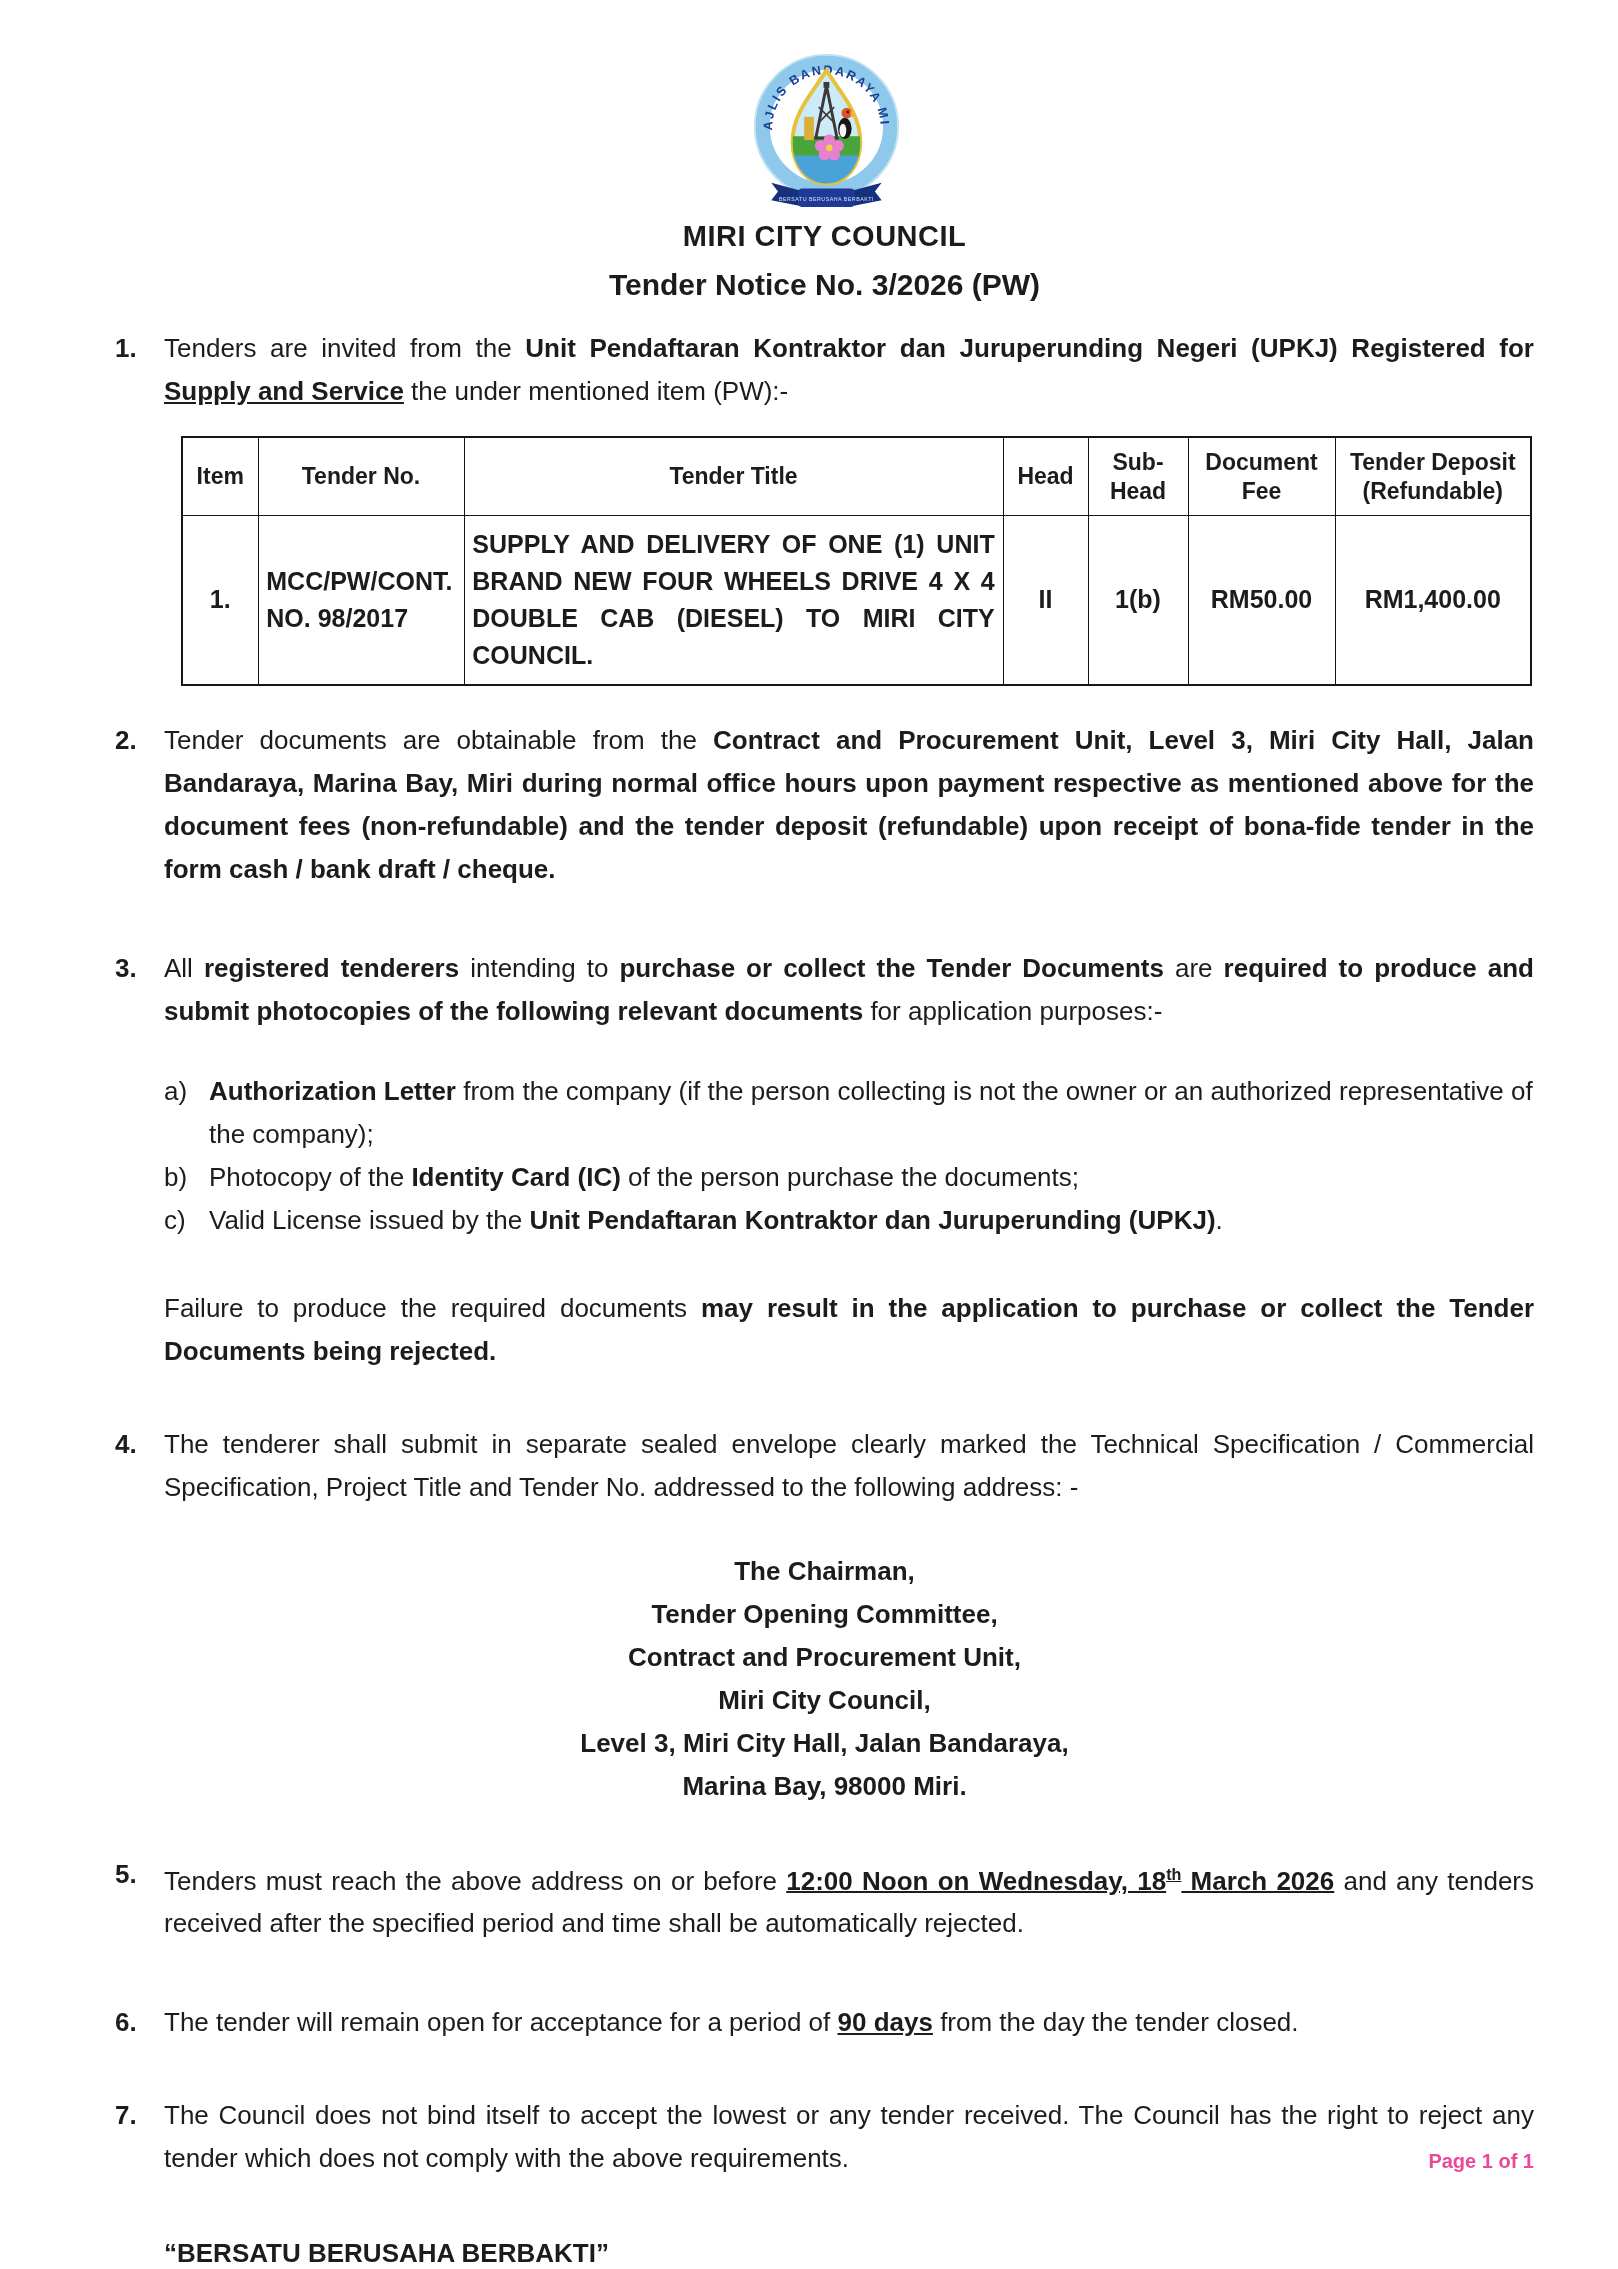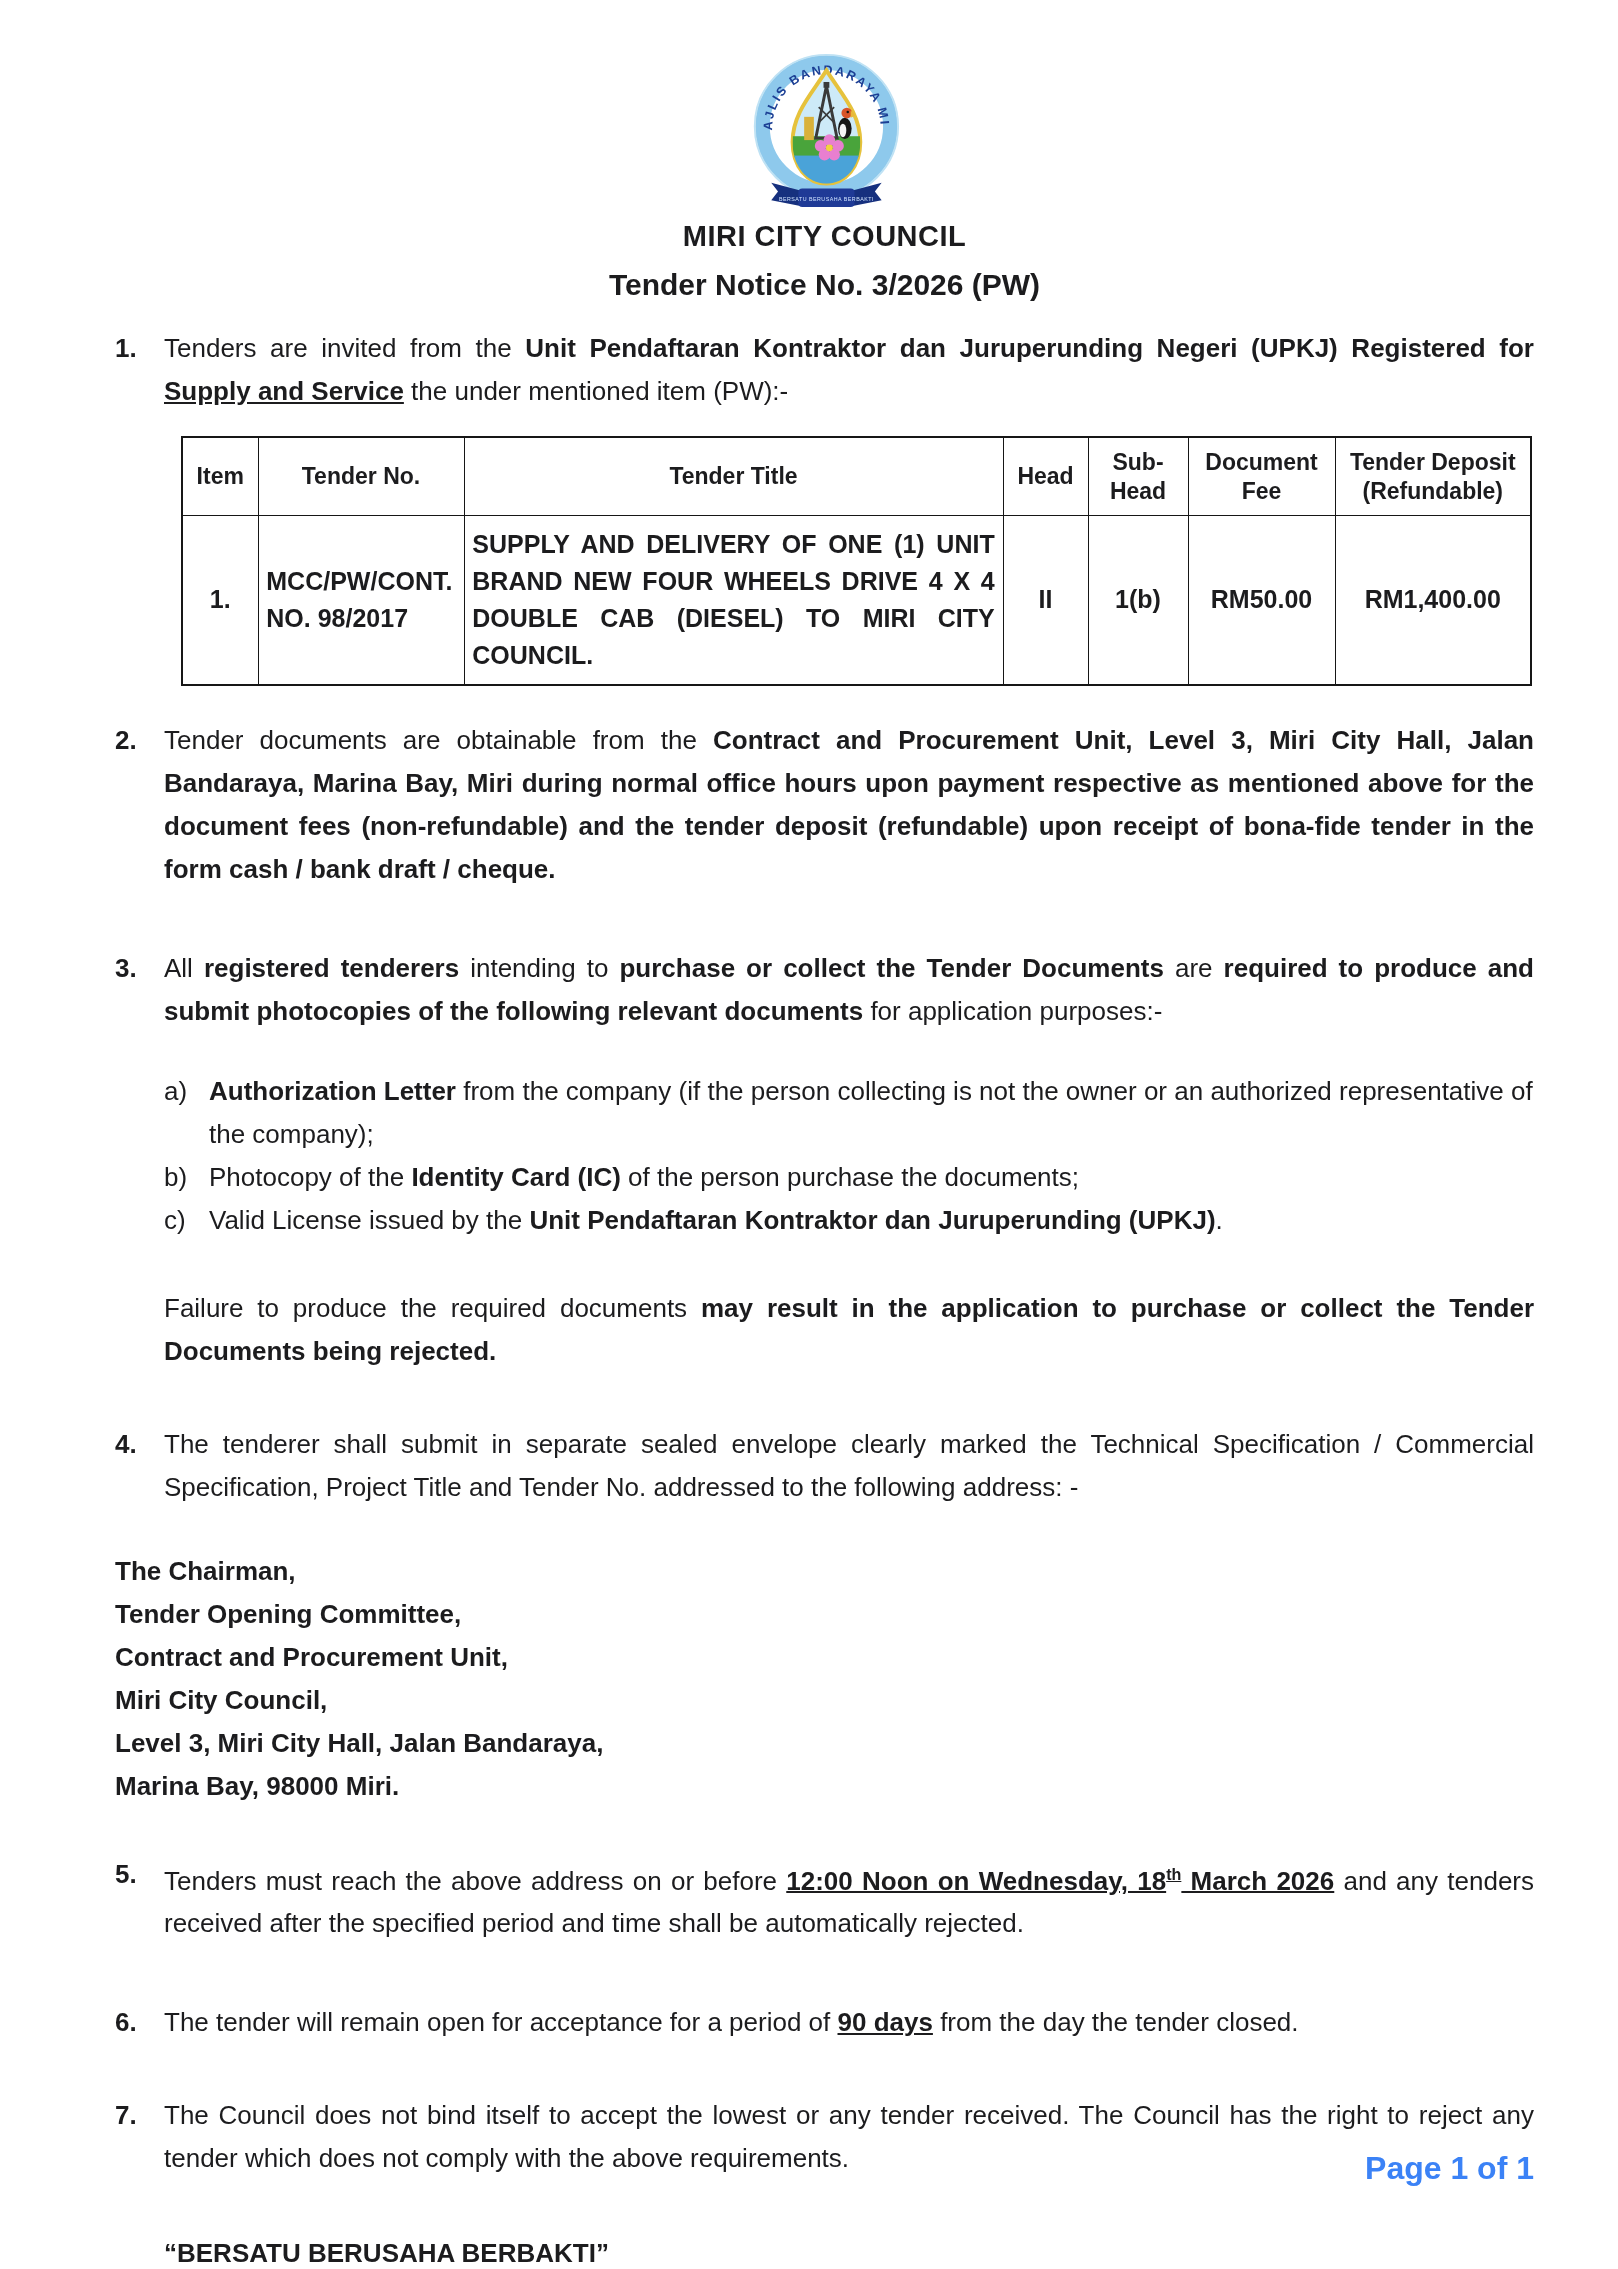--- a/index.html
+++ b/index.html
@@ -47,25 +47,25 @@
   td.pre { white-space:pre-line; padding-left:13.6px; }
   td.just { text-align:justify; padding:15.5px 15.5px; }
 
   .sublist { margin-top:37px; margin-left:49px; }
   .subitem { display:flex; font-size:26px; line-height:43px; }
   .subitem .slabel { flex:0 0 45px; }
   .subitem .stxt { flex:1; }
 
   .noindent { margin-left:49px; font-size:26px; line-height:43px; text-align:justify; }
 
-  .address { font-size:26px; line-height:43px; font-weight:700; text-align:left; margin-top:41px; }
+  .address { font-size:26px; line-height:43px; font-weight:700; text-align:center; margin-top:41px; }
 
   .motto { margin-left:49px; font-size:26px; line-height:39px; font-weight:700; }
 
-  .page-footer { position:absolute; top:2150px; right:85px; font-size:32px; font-weight:700; color:#3b82f6; }
+  .page-footer { position:absolute; top:2150px; right:85px; font-size:20px; font-weight:700; color:#ec4899; }
 </style>
 </head>
 <body>
 
 <div class="page">
   <div class="content">
 
     <div class="emblem-wrap">
       <svg width="153" height="177" viewBox="0 0 158 182">
         <defs>

